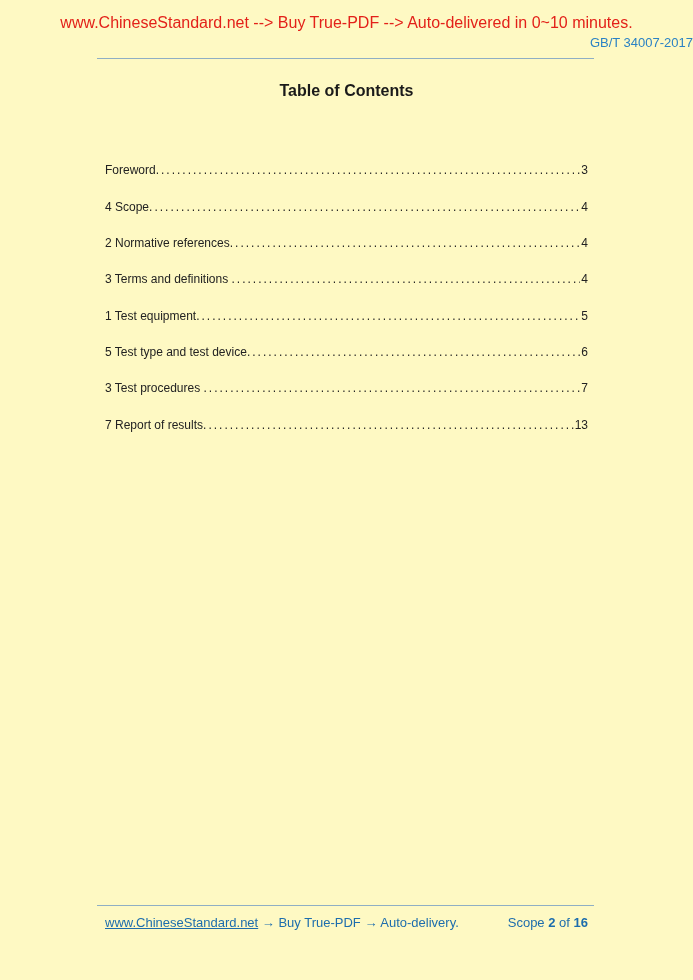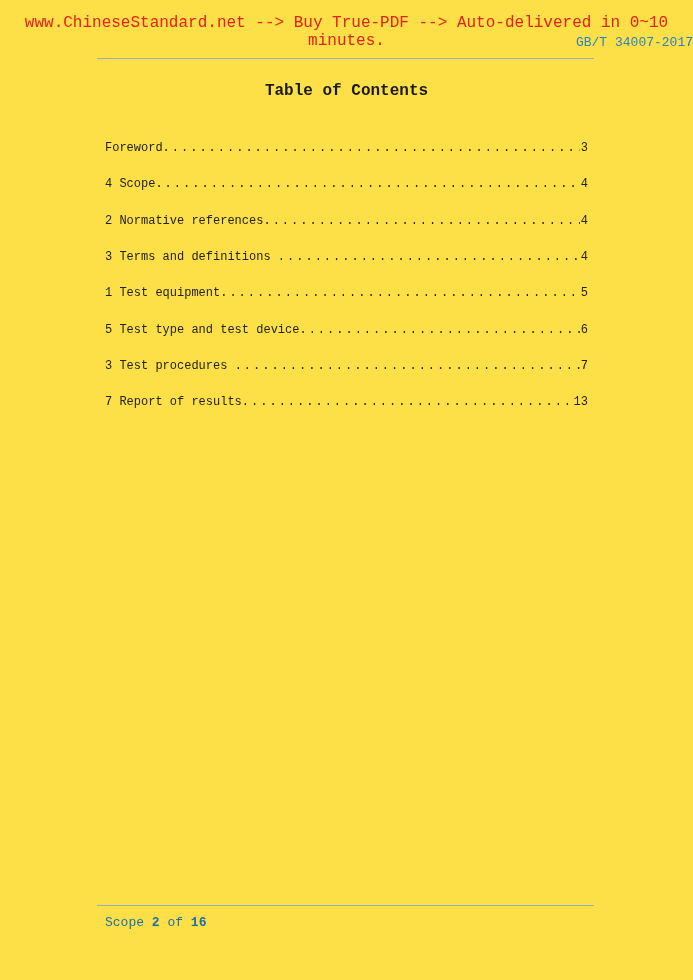--- a/index.html
+++ b/index.html
@@ -4,22 +4,22 @@
 <style>
   html, body {
     margin: 0;
     padding: 0;
     background: #ffffff;
   }
   .page {
     position: relative;
     width: 693px;
     height: 980px;
-    background: #fde047;
-    font-family: Liberation Mono, monospace;
+    background: #fef9c3;
+    font-family: Liberation Sans, sans-serif;
     overflow: hidden;
   }
 
   
   .promo-banner {
     position: absolute;
     top: 14px;
     left: 0;
     width: 100%;
     text-align: center;
@@ -61,21 +61,21 @@
 
   
   .toc-list {
     position: absolute;
     top: 141px;
     left: 105px;
     right: 105px;
   }
   .toc-row {
     display: flex;
-    align-items: flex-start;
+    align-items: flex-end;
     height: 36.35px;
     font-size: 12px;
     line-height: 14px;
     color: #222222;
   }
   .toc-row .label {
     white-space: pre;
     flex: 0 0 auto;
   }
   .toc-row .dots {
@@ -175,16 +175,17 @@
       <div class="toc-row">
         <span class="label">7 Report of results</span>
         <span class="dots"></span>
         <span class="pagenum">13</span>
       </div>
     </div>
 
   <div class="footer-rule"></div>
 
   <div class="footer-bar">
+    <div class="footer-left"><span class="site-link">www.ChineseStandard.net</span><span> → Buy True-PDF → Auto-delivery.</span></div>
     <div class="footer-page"><span>Scope </span><span class="strong">2</span><span> of </span><span class="strong">16</span></div>
   </div>
 
 </div>
 
 </body></html>

